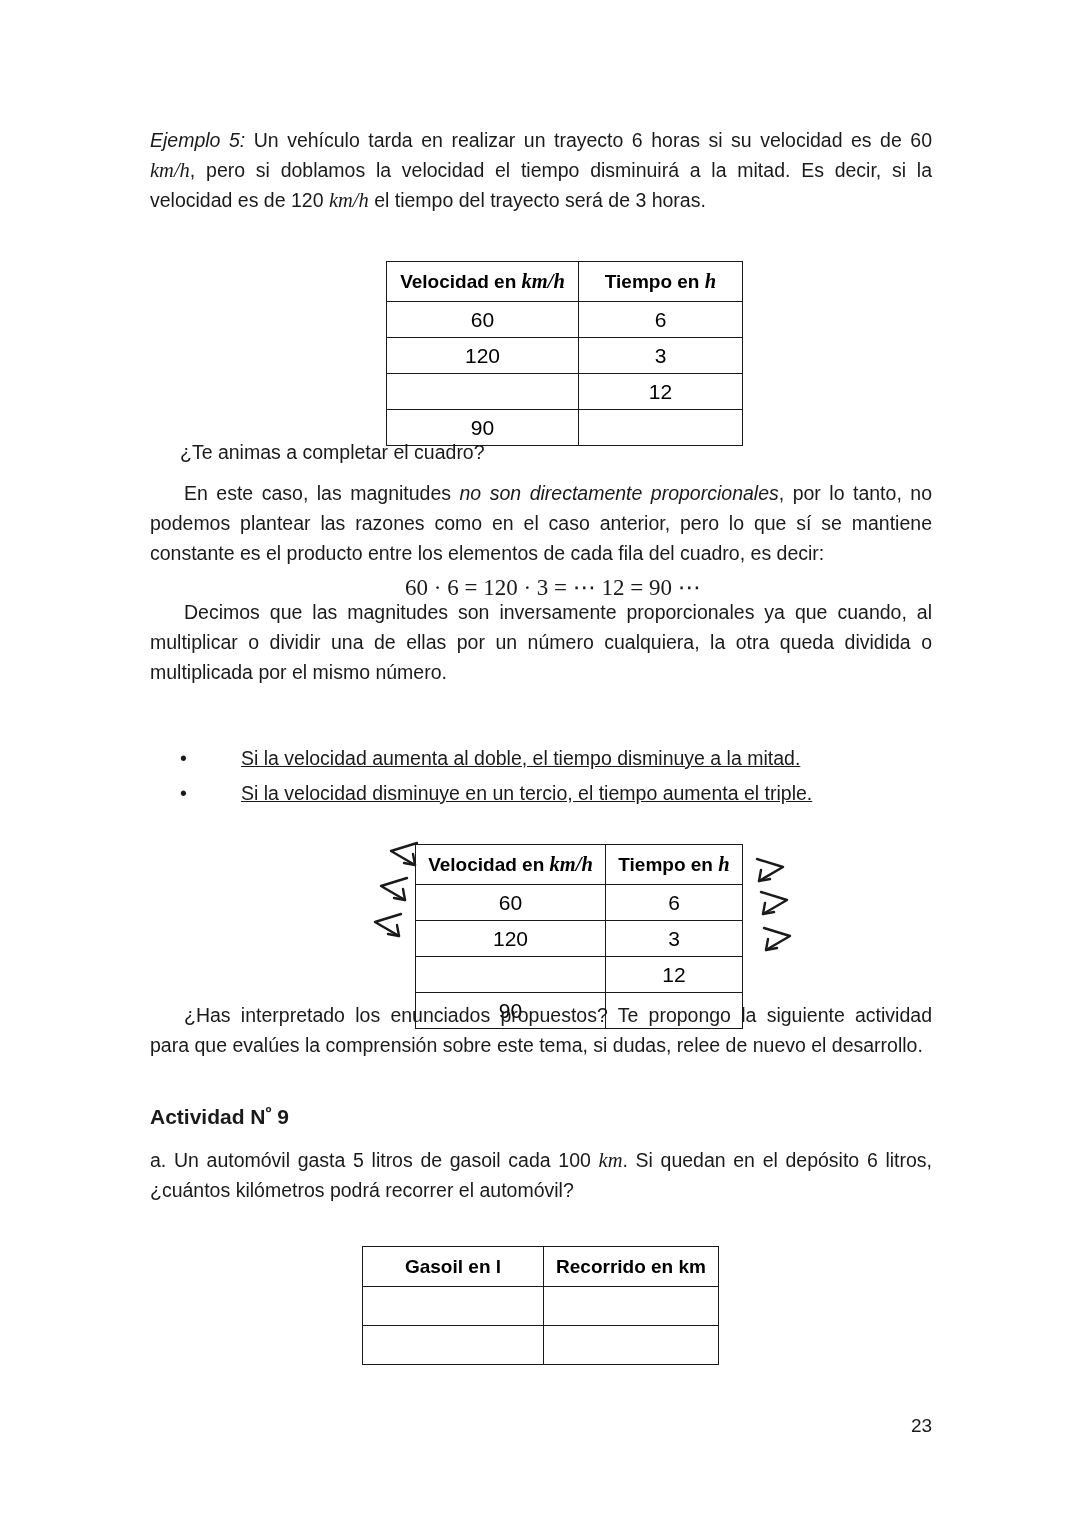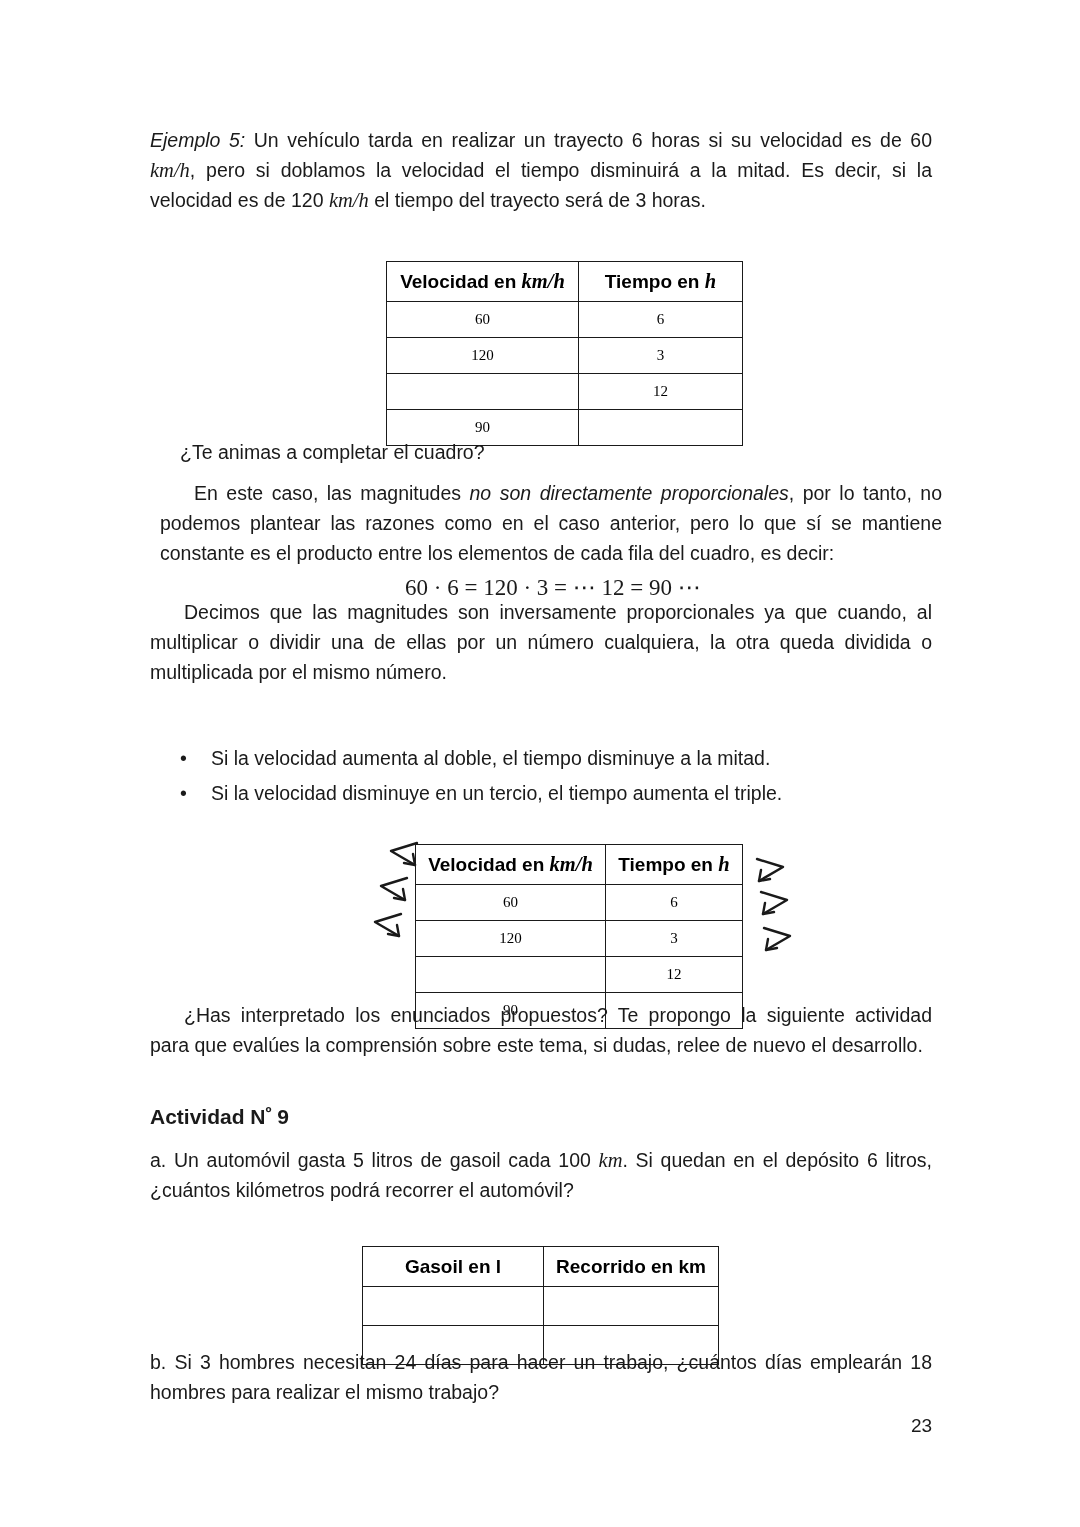--- a/index.html
+++ b/index.html
@@ -65,22 +65,23 @@
     color: #1a1a1a;
     white-space: nowrap;
   }
   .bullet-dot {
     position: absolute;
     left: 0;
     top: 0;
   }
   .bullet-text {
     position: absolute;
-    left: 31px;
+    left: 61px;
     top: 0;
+    text-decoration: underline;
   }
 
   
   table.grid {
     position: absolute;
     border-collapse: collapse;
     table-layout: fixed;
     margin-top: 44px;
   }
   table.grid td, table.grid th {
@@ -89,22 +90,22 @@
     vertical-align: middle;
     padding: 0;
     font-weight: normal;
   }
   table.grid th {
     font-weight: bold;
     font-size: 19px;
     height: 39px;
   }
   table.grid td {
-    font-family: Liberation Serif, serif;
-    font-size: 15px;
+    font-family: Liberation Sans, sans-serif;
+    font-size: 21px;
     height: 35px;
   }
 
   
   .arrow {
     position: absolute;
   }
 
   
   .page-number {
@@ -156,21 +157,21 @@
     </tr>
     <tr>
       <td>90</td>
       <td></td>
     </tr>
   </tbody>
     </table>
 
   <div class="para noindent" style="left:180px; top:437px; width:760px; text-align:left;">¿Te animas a completar el cuadro?</div>
 
-  <div class="para indent" style="left:160px; top:478px; width:782px;">
+  <div class="para indent" style="left:150px; top:478px; width:782px;">
     <span>En este caso, las magnitudes </span><span class="it">no son directamente proporcionales</span><span>, por lo tanto, no podemos plantear las razones como en el caso anterior, pero lo que sí se mantiene constante es el producto entre los elementos de cada fila del cuadro, es decir:</span>
   </div>
 
   <div class="equation" style="left:405px; top:574px;">60 · 6 = 120 · 3 = ⋯ 12 = 90 ⋯</div>
 
   <div class="para indent" style="left:150px; top:597px; width:782px;">Decimos que las magnitudes son inversamente proporcionales ya que cuando, al multiplicar o dividir una de ellas por un número cualquiera, la otra queda dividida o multiplicada por el mismo número.</div>
 
 
   <div class="bullet-row" style="left:180px; top:743px;">
     <span class="bullet-dot">•</span>
@@ -261,17 +262,16 @@
       <td style="height:38px;"></td>
       <td style="height:38px;"></td>
     </tr>
     <tr>
       <td style="height:38px;"></td>
       <td style="height:38px;"></td>
     </tr>
   </tbody>
     </table>
 
-  <div class="para noindent" style="left:150px; top:1347px; width:782px;">b. Si 3 hombres necesitan 24 días para hacer un trabajo, ¿cuántos días emplearán 18 hombres para realizar el mismo trabajo?</div>
 
   <div class="page-number" style="left:911px; top:1415px;">23</div>
 
 </div>
 
 </body></html>

